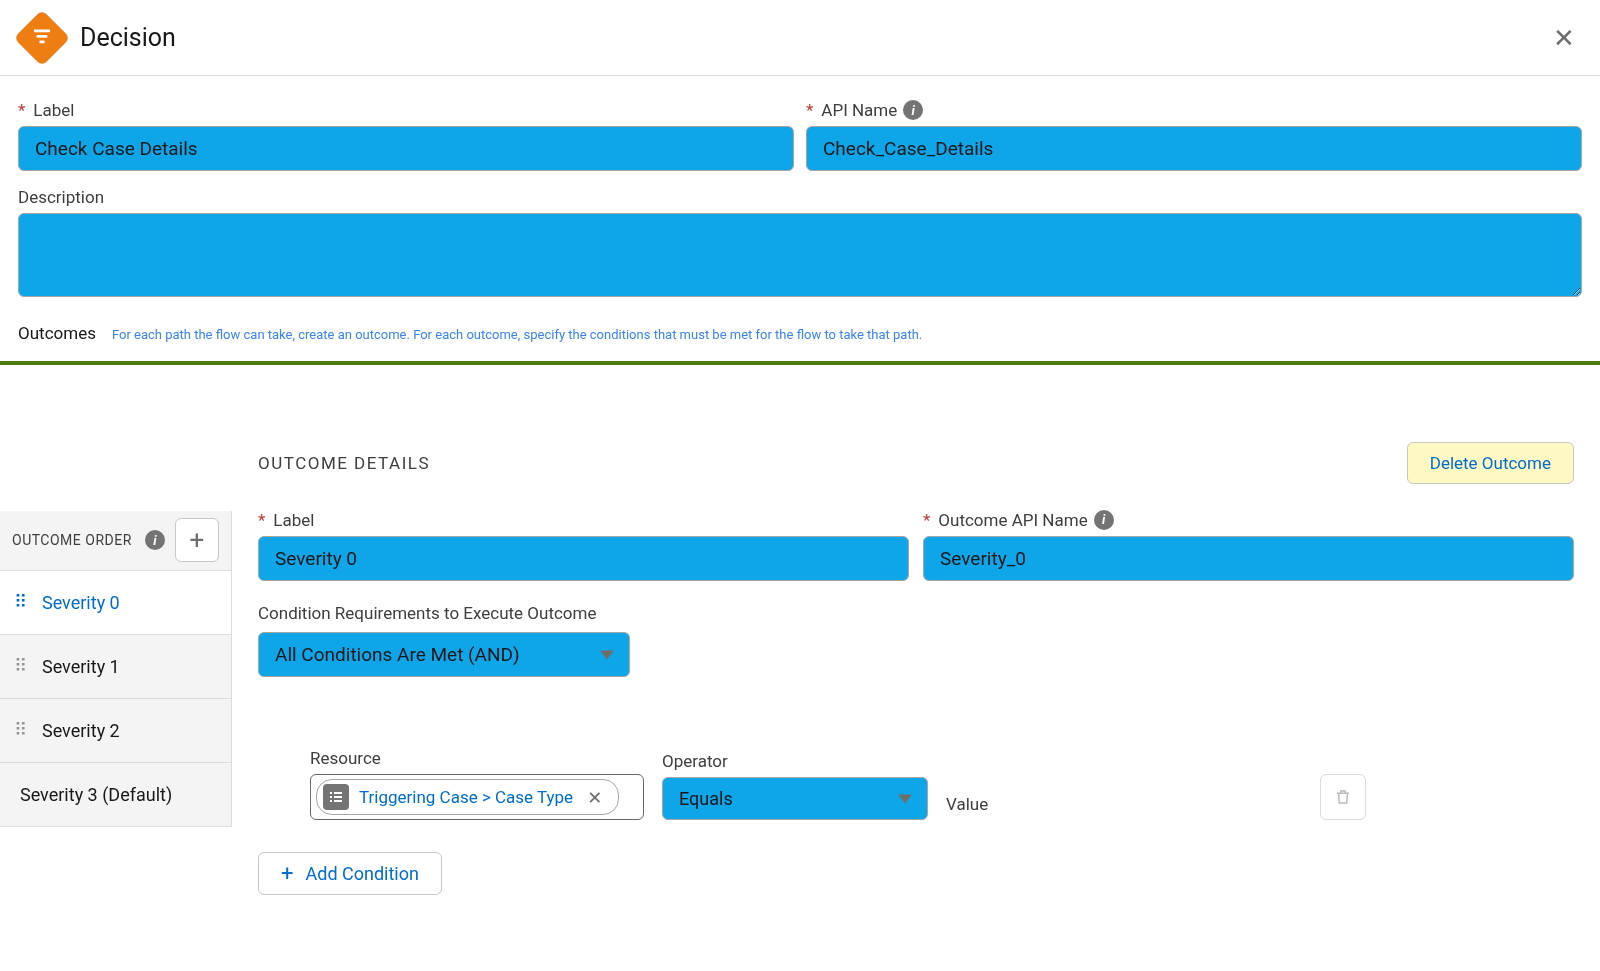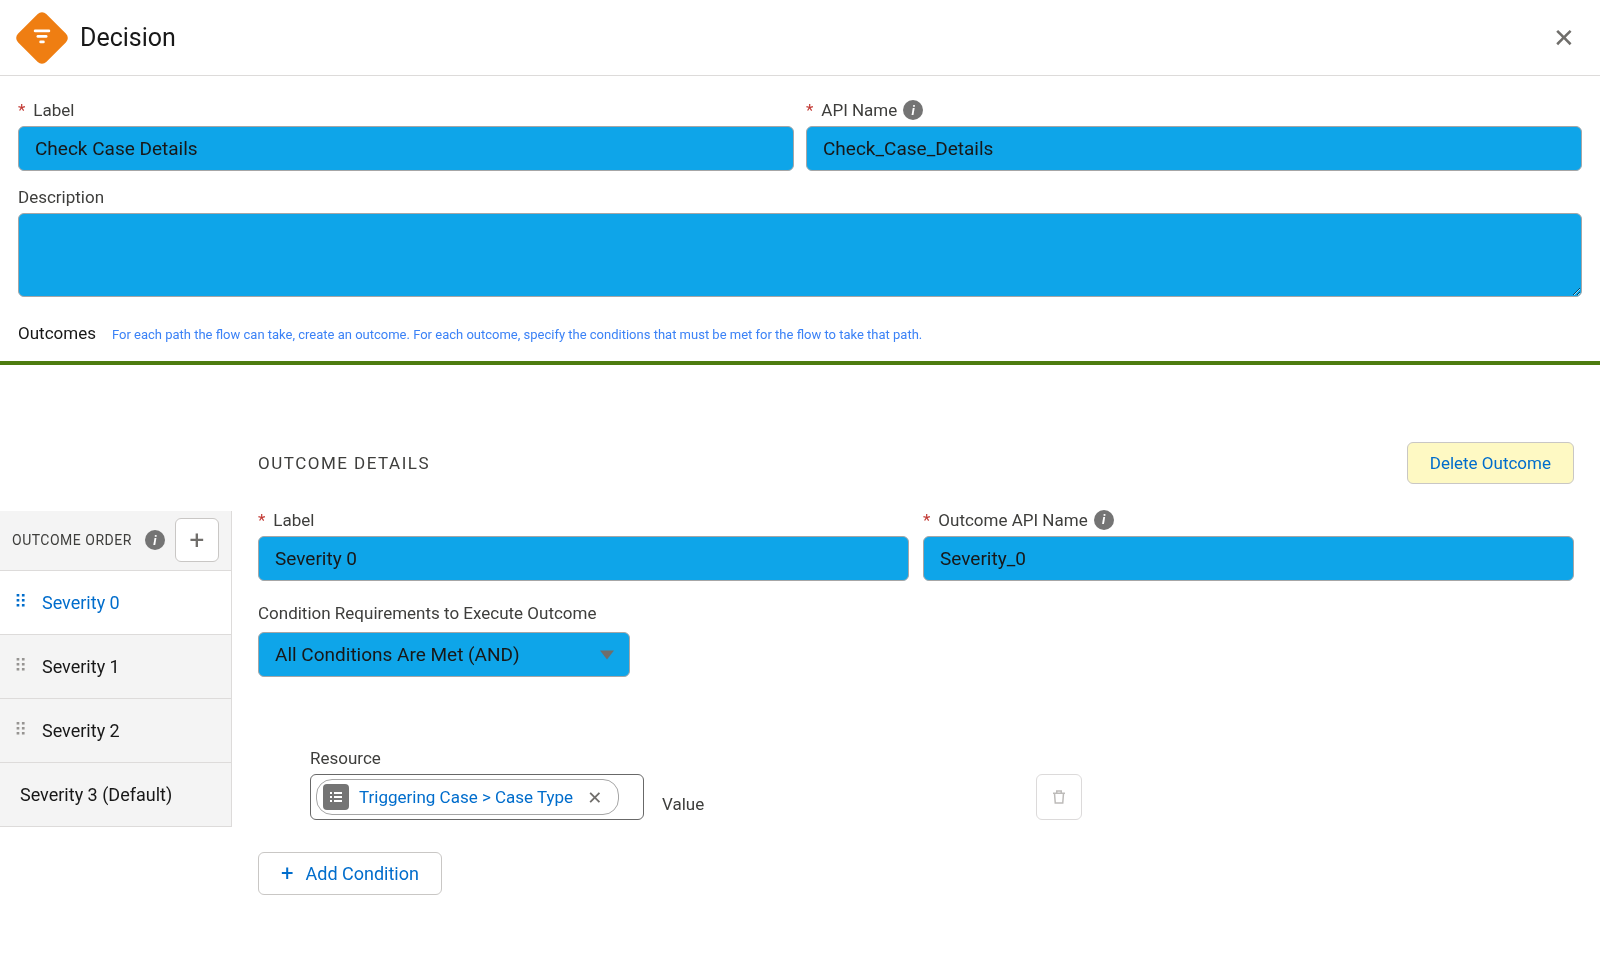--- a/index.html
+++ b/index.html
@@ -256,20 +256,28 @@
                     <rect x="6" y="7" width="8" height="2" fill="#fff"></rect>
                     <rect x="2" y="11" width="2" height="2" fill="#fff"></rect>
                     <rect x="6" y="11" width="8" height="2" fill="#fff"></rect>
                   </svg>
               </span>
               <span>Triggering Case &gt; Case Type</span>
               <span class="pill-x">✕</span>
             </div>
           </div>
         </div>
+        <div class="cond-col cond-operator">
+          <div class="cond-col-label">Operator</div>
+          <div class="select-wrap" style="width:100%;">
+            <select class="select-input" style="font-size:18px;">
+              <option>Equals</option>
+            </select>
+          </div>
+        </div>
         <div class="cond-col cond-value">
           <div class="cond-col-label">Value</div>
         </div>
         <button class="trash-btn">
           <svg width="18" height="18" viewBox="0 0 24 24" fill="none" stroke="#bdbbb9" stroke-width="2">
               <path d="M4 7h16M9 7V4h6v3M6 7l1 13h10l1-13"></path>
             </svg>
         </button>
       </div>
     </div>

